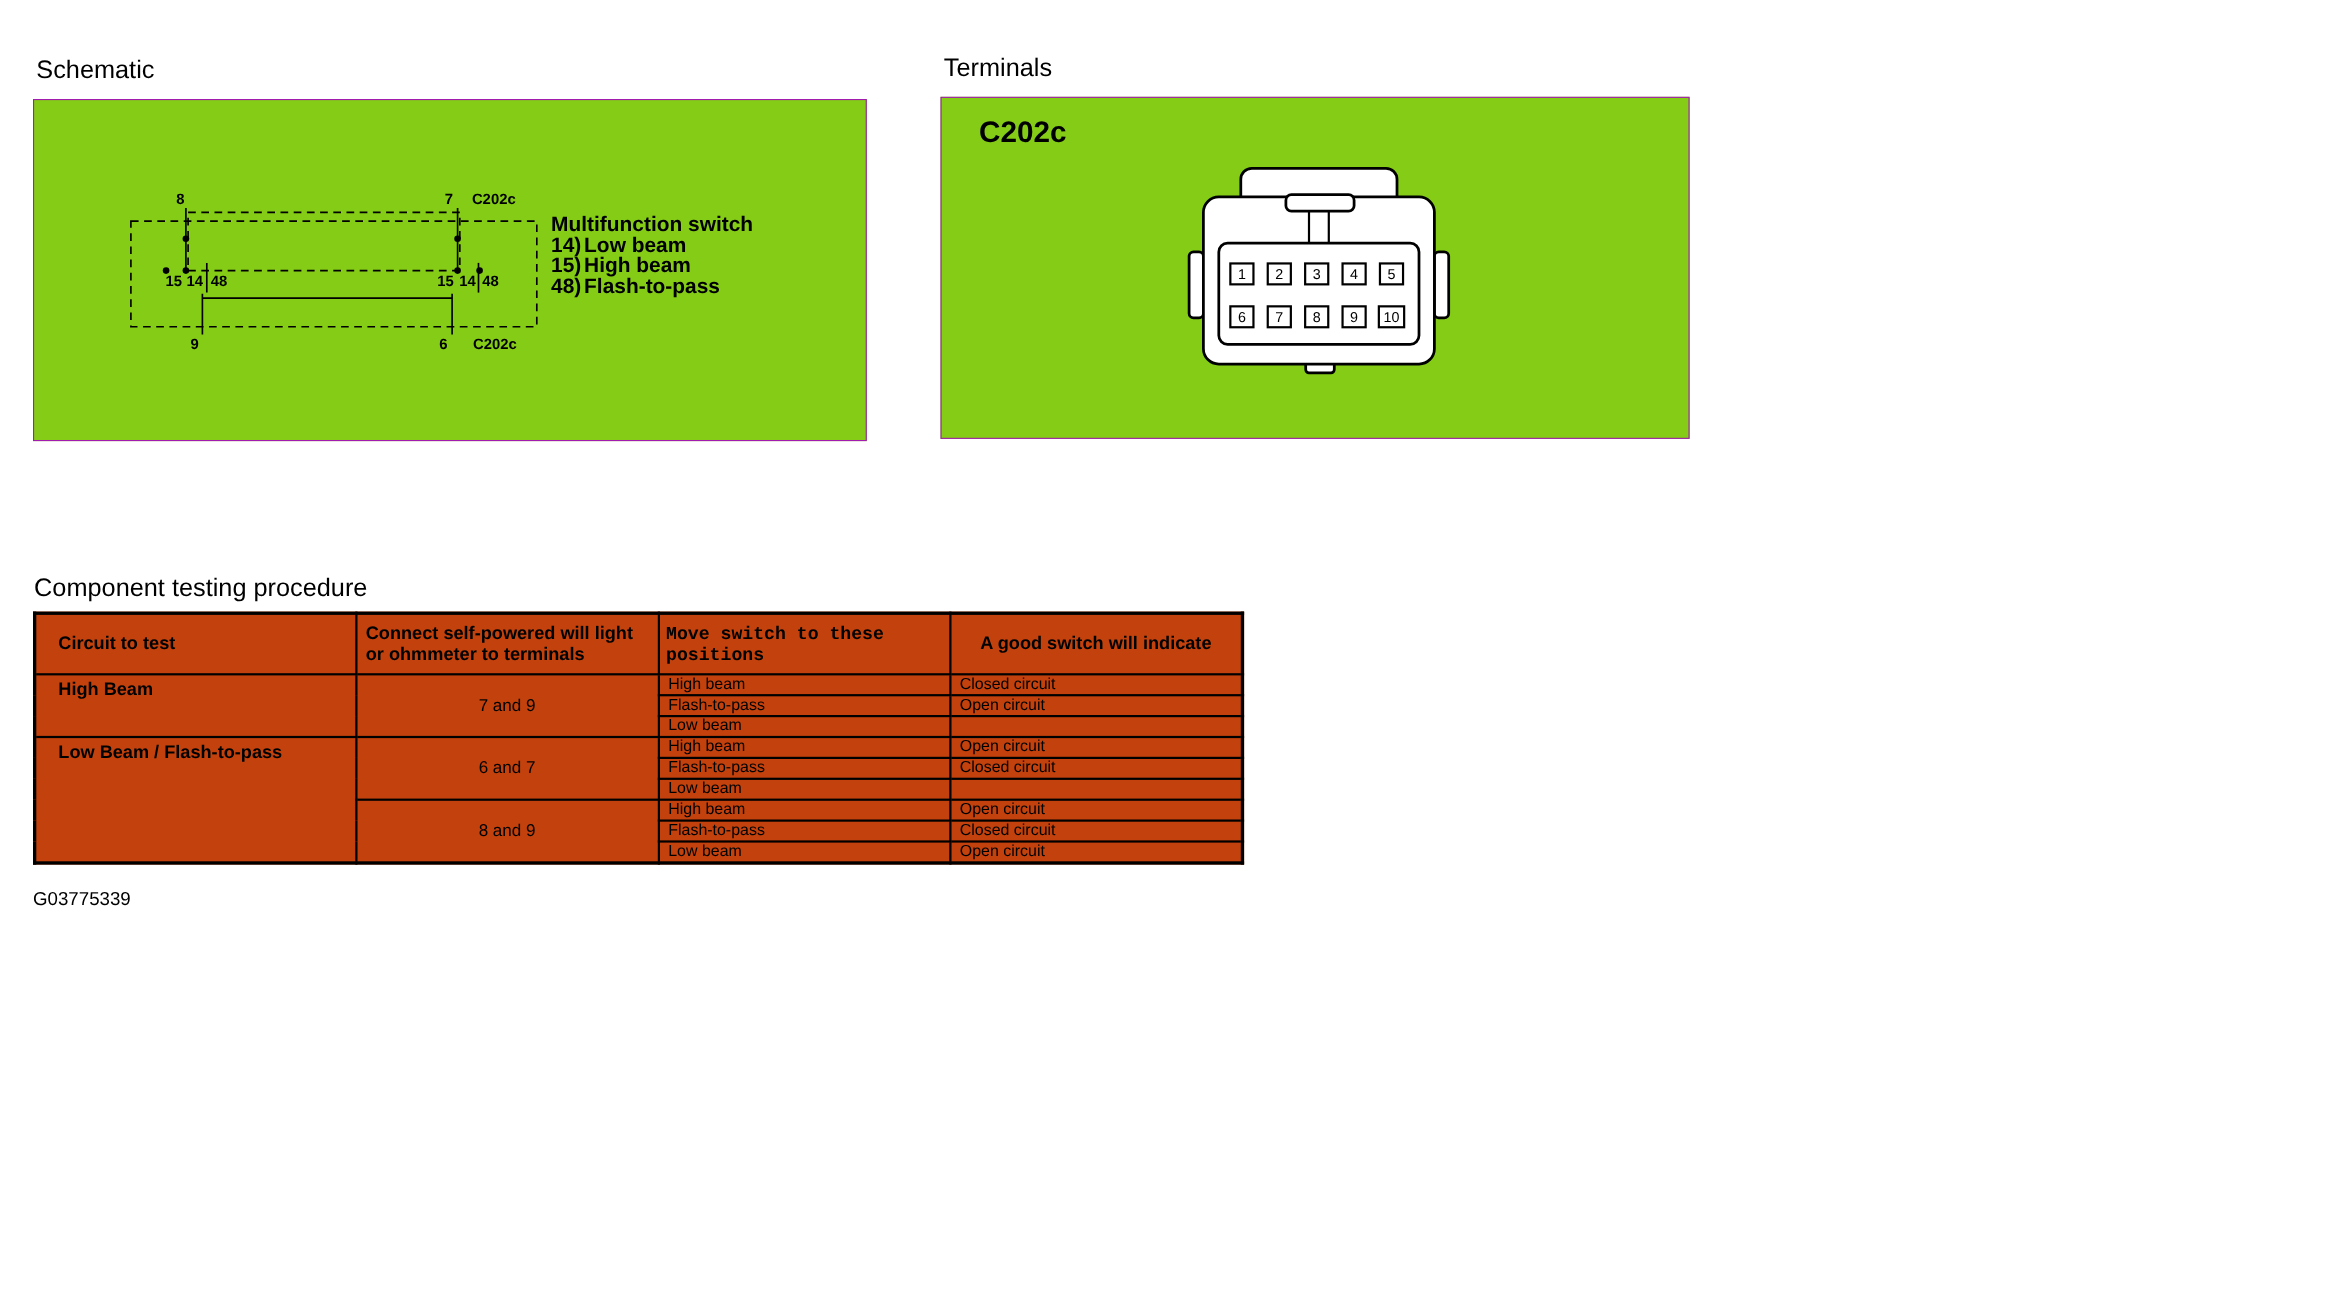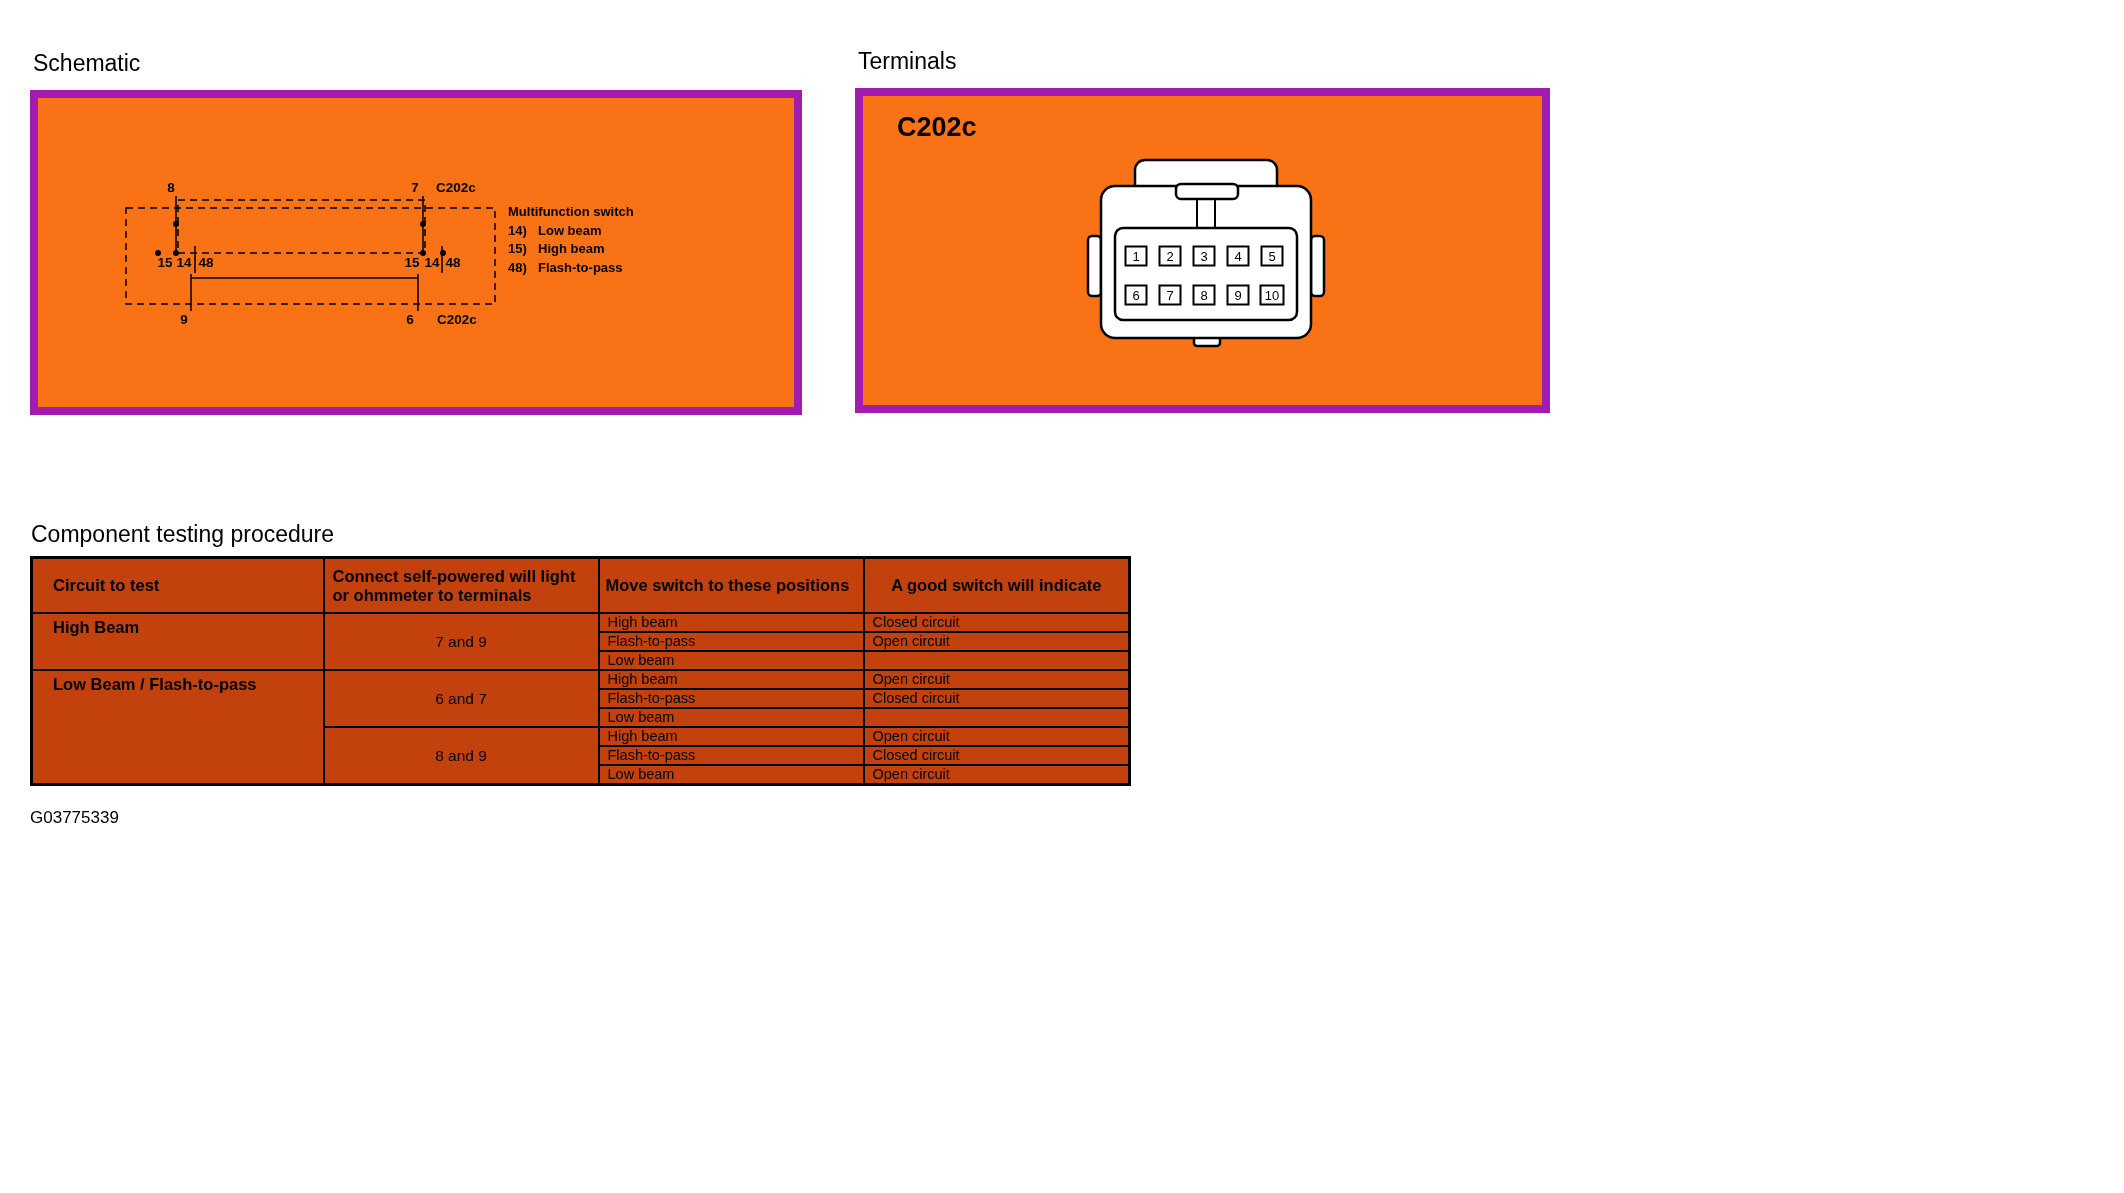--- a/index.html
+++ b/index.html
@@ -1,37 +1,37 @@
 <!DOCTYPE html>
 <html><head>
 <meta charset="utf-8">
 <style>
   html,body{margin:0;padding:0;background:#fff;}
   .page{position:relative;width:2124px;height:1193px;background:#fff;overflow:hidden;
         font-family:"Liberation Sans","DejaVu Sans",sans-serif;color:#000;}
   .sec-title{position:absolute;font-size:23px;font-weight:normal;}
-  .panel{position:absolute;border:8px solid #a21caf;background:#f97316;}
+  .panel{position:absolute;border:1px solid #a21caf;background:#84cc16;}
   #schematic-panel{left:30px;top:90px;width:756px;height:309px;}
   #terminals-panel{left:855px;top:88px;width:679px;height:309px;}
   #schematic-title{left:33px;top:50px;}
   #terminals-title{left:858px;top:48px;}
   #testing-title{left:31px;top:521px;}
   .panel svg{position:absolute;left:0;top:0;}
   .slabel{font-size:13.5px;font-weight:bold;fill:#000;}
   .pinnum{font-size:13px;fill:#000;}
-  .legend{position:absolute;left:470px;top:105px;font-size:13px;font-weight:bold;line-height:18.5px;}
+  .legend{position:absolute;left:470px;top:105px;font-size:19px;font-weight:bold;line-height:18.5px;}
   .legend .num{display:inline-block;width:30px;}
   #connector-name{position:absolute;left:34px;top:16px;font-size:27px;font-weight:bold;}
   #test-table{position:absolute;left:30px;top:556px;width:1098px;border-collapse:collapse;
               table-layout:fixed;background:#c2410c;border:3px solid #000;}
   #test-table th,#test-table td{border:2px solid #000;overflow:hidden;}
   #test-table thead th{height:51px;font-size:16.5px;font-weight:bold;vertical-align:middle;}
   .h-circuit{text-align:left;padding-left:20px;}
   .h-terms{text-align:left;padding:0 18px 0 8px;}
-  .h-pos{text-align:left;padding-left:6px;}
+  .h-pos{text-align:left;padding-left:6px;font-family:Liberation Mono, monospace;}
   .h-res{text-align:center;}
   #test-table tbody td{height:17px;font-size:14.5px;line-height:15px;padding:0 0 0 8px;
                        text-align:left;vertical-align:middle;}
   td.circuit{vertical-align:top !important;padding:6px 0 0 20px !important;
              font-size:16.5px !important;font-weight:bold;}
   td.terms{text-align:center !important;padding:0 !important;font-size:15.5px !important;}
   .figure-id{position:absolute;left:30px;top:808px;font-size:17px;}
 </style>
 </head>
 <body>

